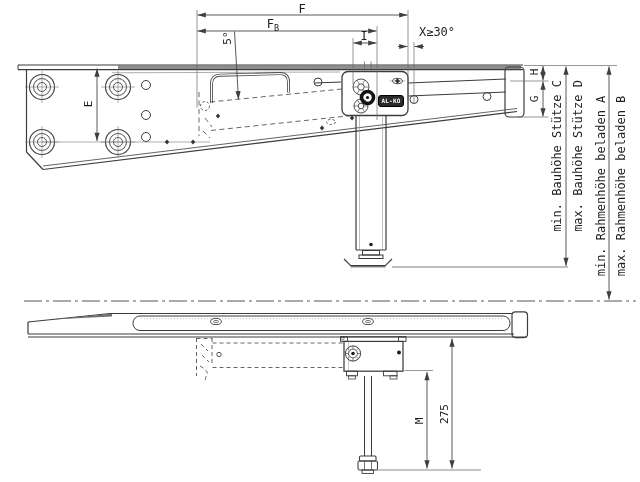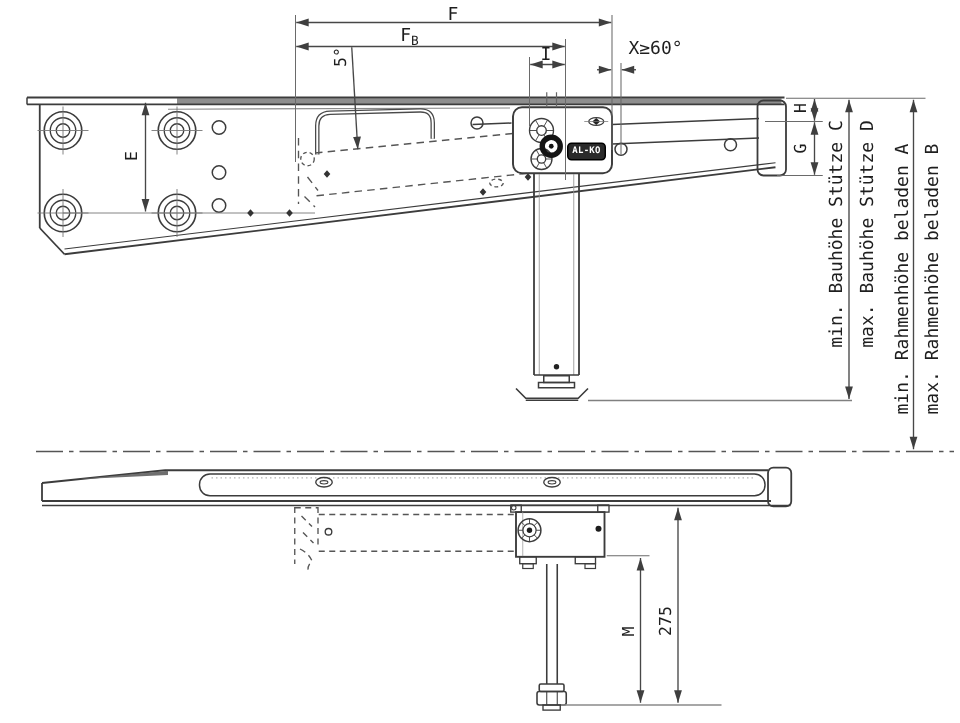--- a/index.html
+++ b/index.html
@@ -251,21 +251,21 @@
   <circle cx="219" cy="354.5" r="2.2" stroke="#3c3c3c" stroke-width="0.9" fill="none"></circle>
 
   <line x1="374" y1="470" x2="481" y2="470" stroke="#8a8a8a" stroke-width="1"></line>
 </svg>
 
 <div class="lbl s12" style="left:302px; top:9px;">F</div>
 
 <div class="lbl s12" style="left:273px; top:25px;"><span>F</span><span class="sub">B</span></div>
 
 <div class="lbl s12" style="left:364px; top:36px;">I</div>
-<div class="lbl s12" style="left:437px; top:32px;">X≥60°</div>
+<div class="lbl s12" style="left:437px; top:32px;">X≥30°</div>
 <div class="lbl s11 rot" style="left:227px; top:38px;">5°</div>
 <div class="lbl s11 rot" style="left:88px;  top:104px;">E</div>
 <div class="lbl s11 rot" style="left:534px; top:72px;">H</div>
 <div class="lbl s11 rot" style="left:534px; top:99px;">G</div>
 
 <div class="lbl s12 rot" style="left:557px; top:156px;">min. Bauhöhe Stütze C</div>
 <div class="lbl s12 rot" style="left:578px; top:156px;">max. Bauhöhe Stütze D</div>
 <div class="lbl s12 rot" style="left:601px; top:186px;">min. Rahmenhöhe beladen A</div>
 <div class="lbl s12 rot" style="left:621px; top:186px;">max. Rahmenhöhe beladen B</div>
 

